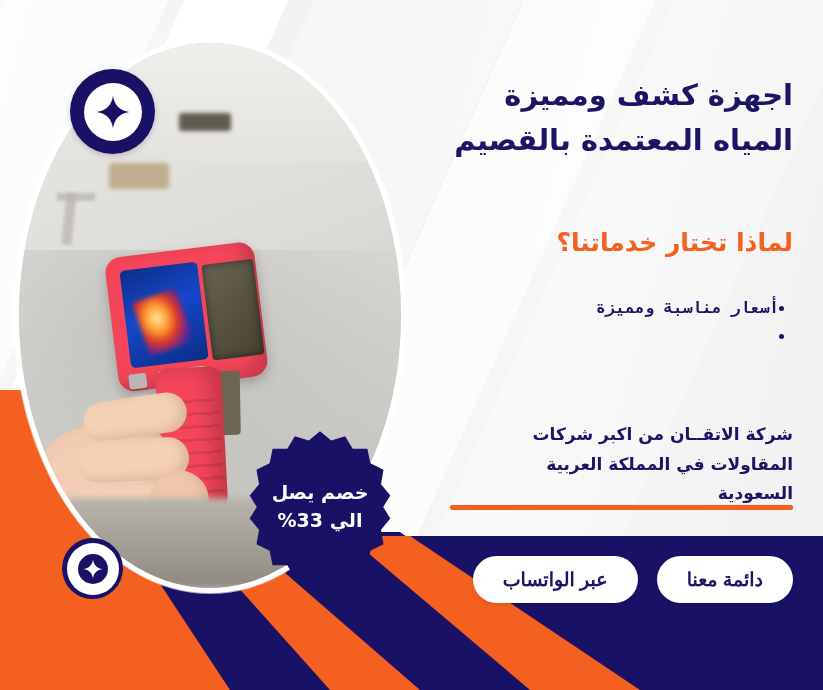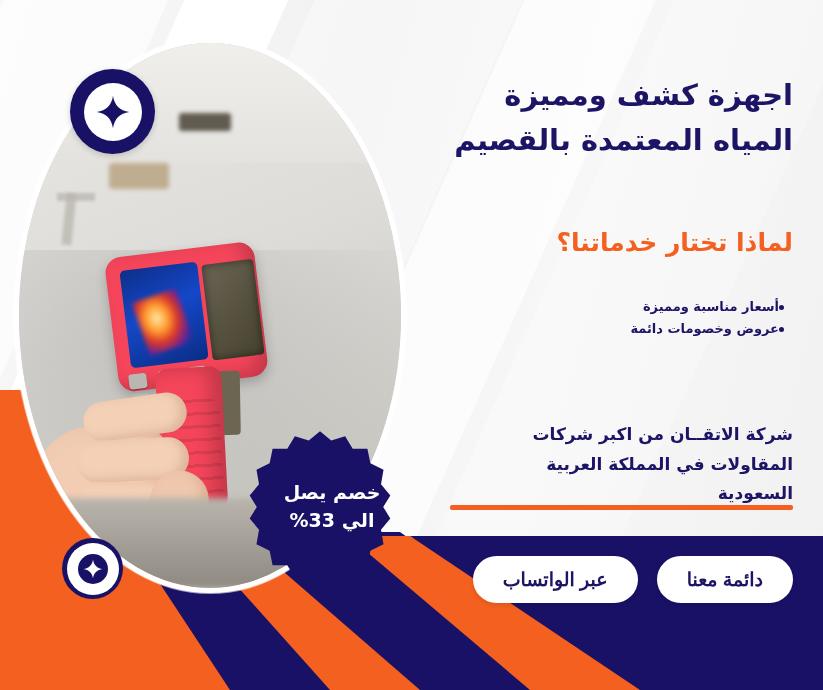--- a/index.html
+++ b/index.html
@@ -90,31 +90,31 @@
   .logo-top-inner{width:58px;height:58px;border-radius:50%;background:#ffffff;display:flex;align-items:center;justify-content:center;}
   .logo-bottom{position:absolute;left:62px;top:538px;width:61px;height:61px;border-radius:50%;
      background:#181166;display:flex;align-items:center;justify-content:center;}
   .logo-bottom-mid{width:52px;height:52px;border-radius:50%;background:#ffffff;display:flex;align-items:center;justify-content:center;}
   .logo-bottom-in{width:30px;height:30px;border-radius:50%;background:#181166;display:flex;align-items:center;justify-content:center;}
   .spark{display:block;}
 
   
   .badge{position:absolute;left:241px;top:428px;width:158px;height:158px;}
   .badge svg{position:absolute;left:0;top:0;}
-  .badge-txt{position:absolute;left:12px;top:0;width:158px;height:158px;display:flex;flex-direction:column;
+  .badge-txt{position:absolute;left:0;top:0;width:158px;height:158px;display:flex;flex-direction:column;
      align-items:center;justify-content:center;color:#fff;font-weight:700;font-size:19px;line-height:1.45;
      direction:rtl;text-align:center;letter-spacing:.2px;}
 
   
   .content{position:absolute;right:30px;top:0;width:400px;direction:rtl;text-align:right;}
   .headline{position:absolute;right:0;top:73px;width:370px;color:#1c1465;font-weight:800;font-size:29px;line-height:1.55;
      letter-spacing:-.2px;}
   .subhead{position:absolute;right:0;top:228px;width:370px;color:#f4601f;font-weight:800;font-size:25px;}
   .bullets{position:absolute;right:0;top:296px;width:370px;list-style:none;margin:0;padding:0;}
-  .bullets li{color:#1c1465;font-weight:700;font-size:13px;line-height:1.72;}
+  .bullets li{color:#1c1465;font-weight:700;font-size:16px;line-height:1.72;font-family:Liberation Mono, monospace;}
   .bullets li::after{content:"\00a0\00a0";}
   .bullets li .dot{display:inline-block;width:5px;height:5px;border-radius:50%;background:#1c1465;vertical-align:middle;margin-right:9px;margin-left:0;}
   .para{position:absolute;right:0;top:420px;width:300px;color:#1c1465;font-weight:700;font-size:17px;line-height:1.74;}
   .divider{position:absolute;right:0;top:505px;width:343px;height:5px;background:#f4601f;border-radius:2px;}
 
   .btnrow{position:absolute;right:30px;top:556px;display:flex;flex-direction:row;gap:19px;}
   .pill{background:#ffffff;color:#1c1465;font-weight:700;font-size:19px;border:none;border-radius:26px;
      padding:12px 30px;direction:rtl;cursor:pointer;box-shadow:0 2px 5px rgba(0,0,0,.10);white-space:nowrap;}
 </style>
 </head>
@@ -232,21 +232,21 @@
       <span>الي 33%</span>
     </div>
   </div>
 
   <div class="content">
     <div class="headline">اجهزة كشف ومميزة المياه المعتمدة بالقصيم</div>
     <div class="subhead">لماذا تختار خدماتنا؟</div>
 
     <ul class="bullets">
       <li><span class="dot"></span><span>أسعار مناسبة ومميزة</span></li>
-      <li><span class="dot"></span><span>عروض وخصومات دائمة</span></li>
+      <li><span class="dot"></span></li>
     </ul>
 
     <div class="para">شركة الاتقــان من اكبر شركات المقاولات في المملكة العربية السعودية</div>
     <div class="divider"></div>
   </div>
 
   <div class="btnrow">
     <button class="pill">عبر الواتساب</button>
     <button class="pill">دائمة معنا</button>
   </div>

